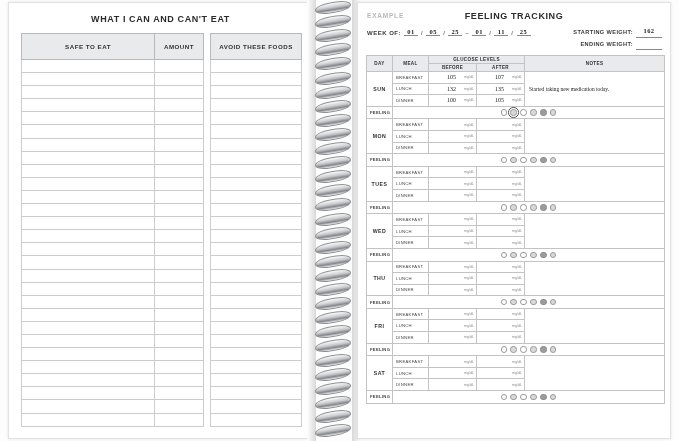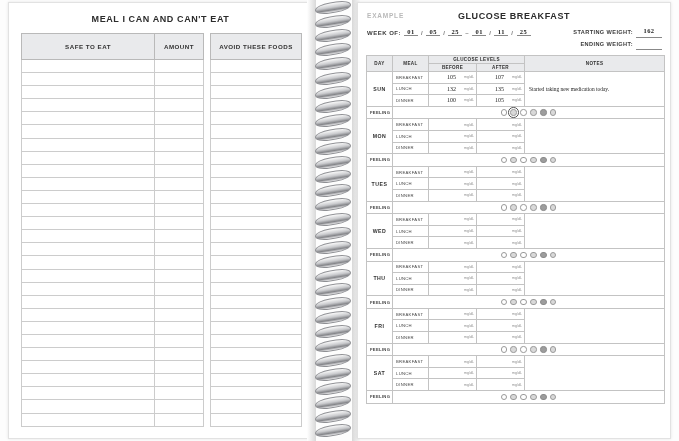--- a/index.html
+++ b/index.html
@@ -184,21 +184,21 @@
   .face.dark { background: #9d9d9d; border-color: #8a8a8a; }
   .face.mid  { background: #d9d9d9; }
   .face-row-cell { padding: 0; }
 </style>
 </head>
 <body>
 
 <div class="page">
 
   <div class="left-page">
-    <div class="left-title">MEAL I CAN AND CAN'T EAT</div>
+    <div class="left-title">WHAT I CAN AND CAN'T EAT</div>
     <div class="left-tables">
       <table class="tbl t-left">
         <thead>
           <tr>
             <th class="c1">SAFE TO EAT</th>
             <th class="c2">AMOUNT</th>
           </tr>
         </thead>
         <tbody>
             <tr>
@@ -442,21 +442,21 @@
       <div class="coil" style="top: 354.5px;"></div>
       <div class="coil" style="top: 368.6px;"></div>
       <div class="coil" style="top: 382.7px;"></div>
       <div class="coil" style="top: 396.8px;"></div>
       <div class="coil" style="top: 410.9px;"></div>
       <div class="coil" style="top: 425px;"></div>
     </div>
 
   <div class="right-page">
     <div class="example-lbl">EXAMPLE</div>
-    <div class="right-title">GLUCOSE BREAKFAST</div>
+    <div class="right-title">FEELING TRACKING</div>
 
     <div class="weekof">
       <span>WEEK OF:</span>
       <span class="dateval">01</span>
       <span class="sep">/</span>
       <span class="dateval">05</span>
       <span class="sep">/</span>
       <span class="dateval">25</span>
       <span class="sep">–</span>
       <span class="dateval">01</span>

